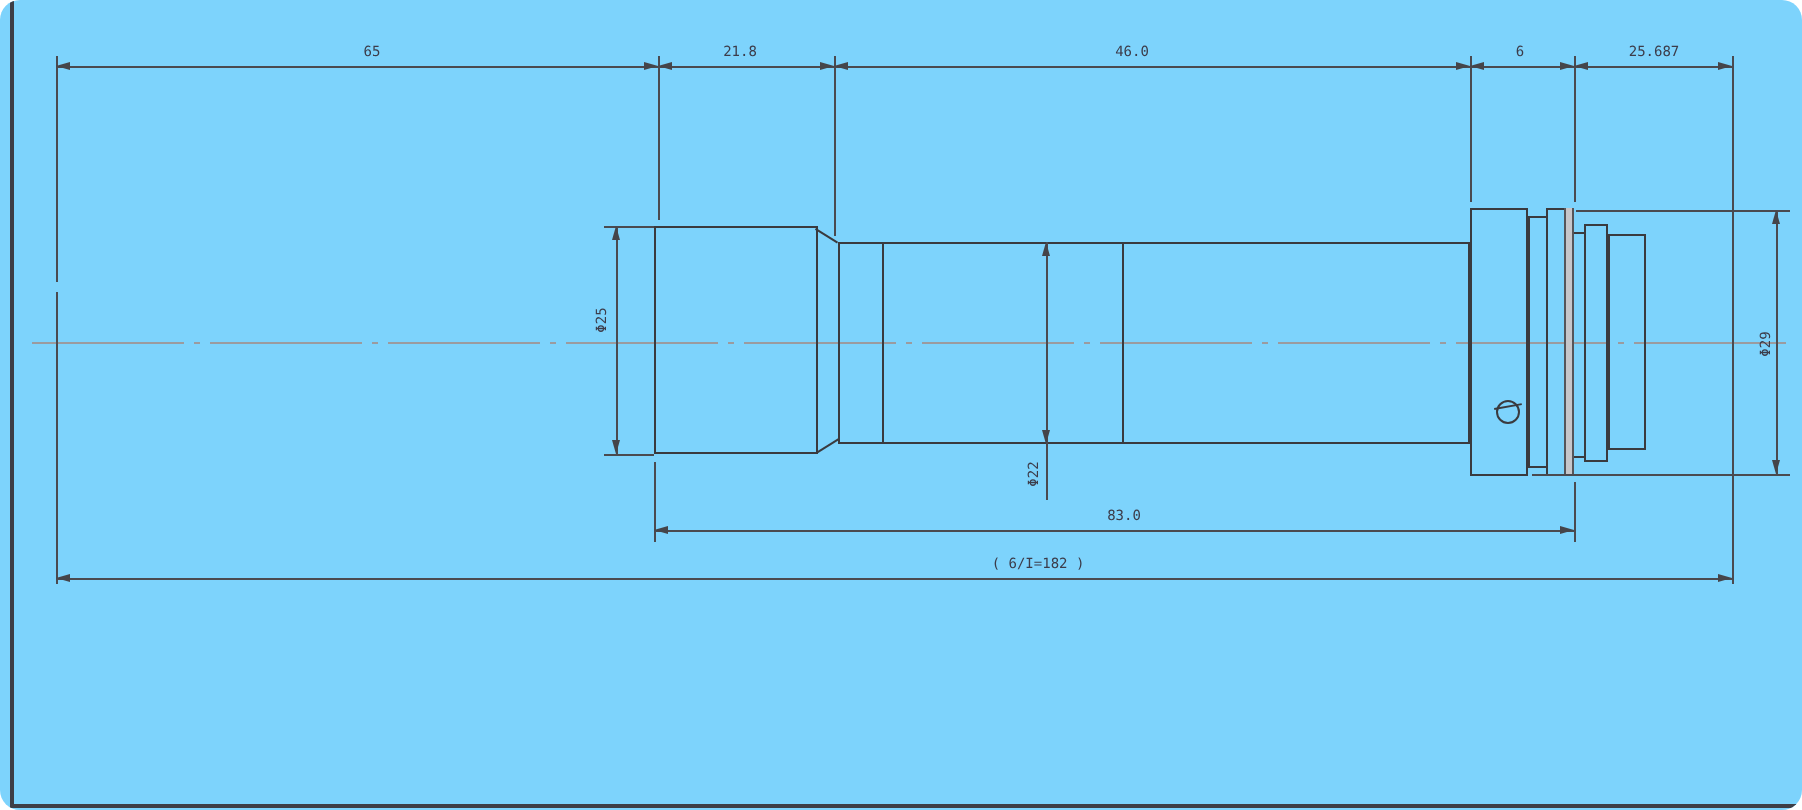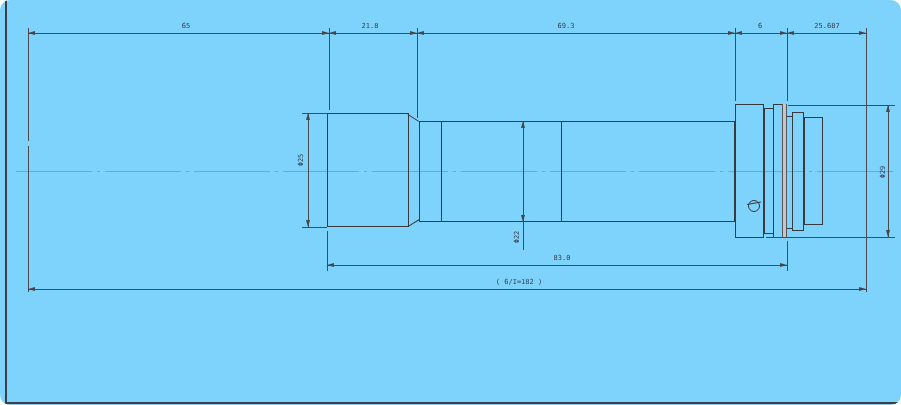--- a/index.html
+++ b/index.html
@@ -67,21 +67,21 @@
   <div class="ar aR" style="left:410px;top:31px;"></div>
   <div class="ar aL" style="left:417px;top:31px;"></div>
   <div class="ar aR" style="left:728px;top:31px;"></div>
   <div class="ar aL" style="left:735px;top:31px;"></div>
   <div class="ar aR" style="left:780px;top:31px;"></div>
   <div class="ar aL" style="left:787px;top:31px;"></div>
   <div class="ar aR" style="left:859px;top:31px;"></div>
 
   <div class="lbl" style="left:186px;top:26px;">65</div>
   <div class="lbl" style="left:370px;top:26px;">21.8</div>
-  <div class="lbl" style="left:566px;top:26px;">69.3</div>
+  <div class="lbl" style="left:566px;top:26px;">46.0</div>
   <div class="lbl" style="left:760px;top:26px;">6</div>
   <div class="lbl" style="left:827px;top:26px;">25.687</div>
 
   <div class="hl" style="left:327px;top:265px;width:460px;"></div>
   <div class="vl" style="left:327px;top:231px;height:40px;"></div>
   <div class="vl" style="left:787px;top:241px;height:30px;"></div>
   <div class="ar aL" style="left:327px;top:263px;"></div>
   <div class="ar aR" style="left:780px;top:263px;"></div>
   <div class="lbl" style="left:562px;top:258px;">83.0</div>
 

